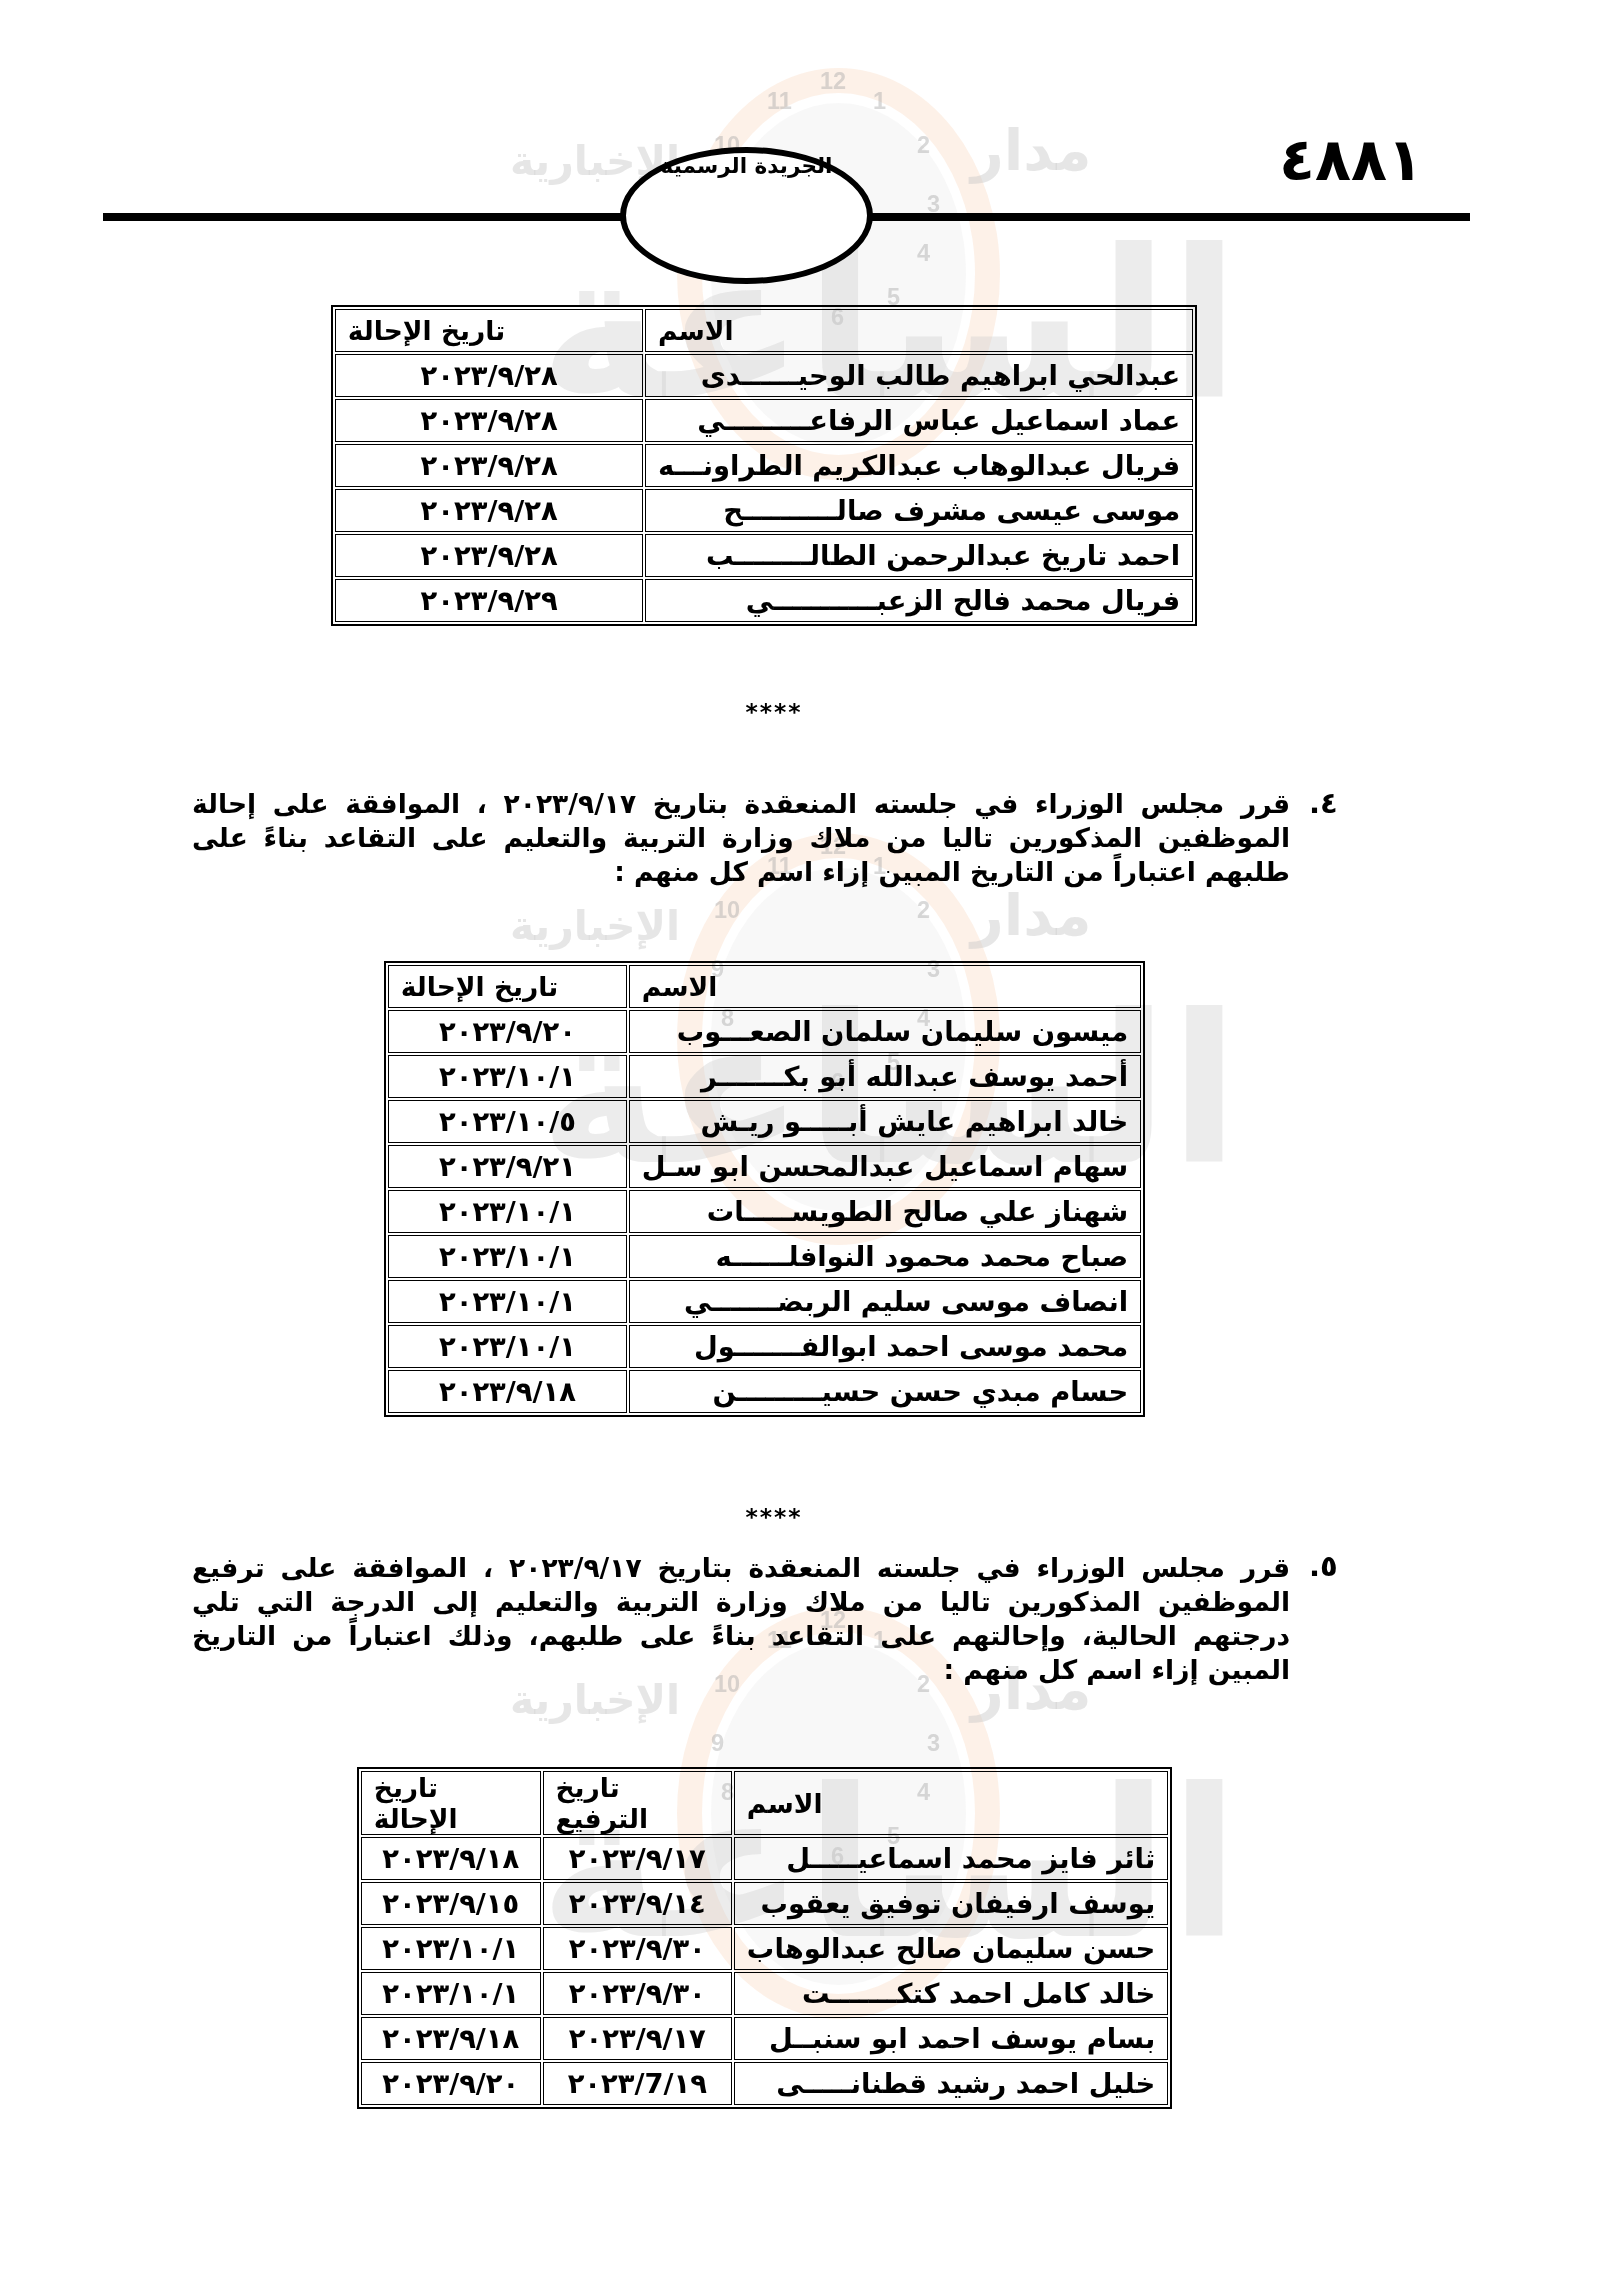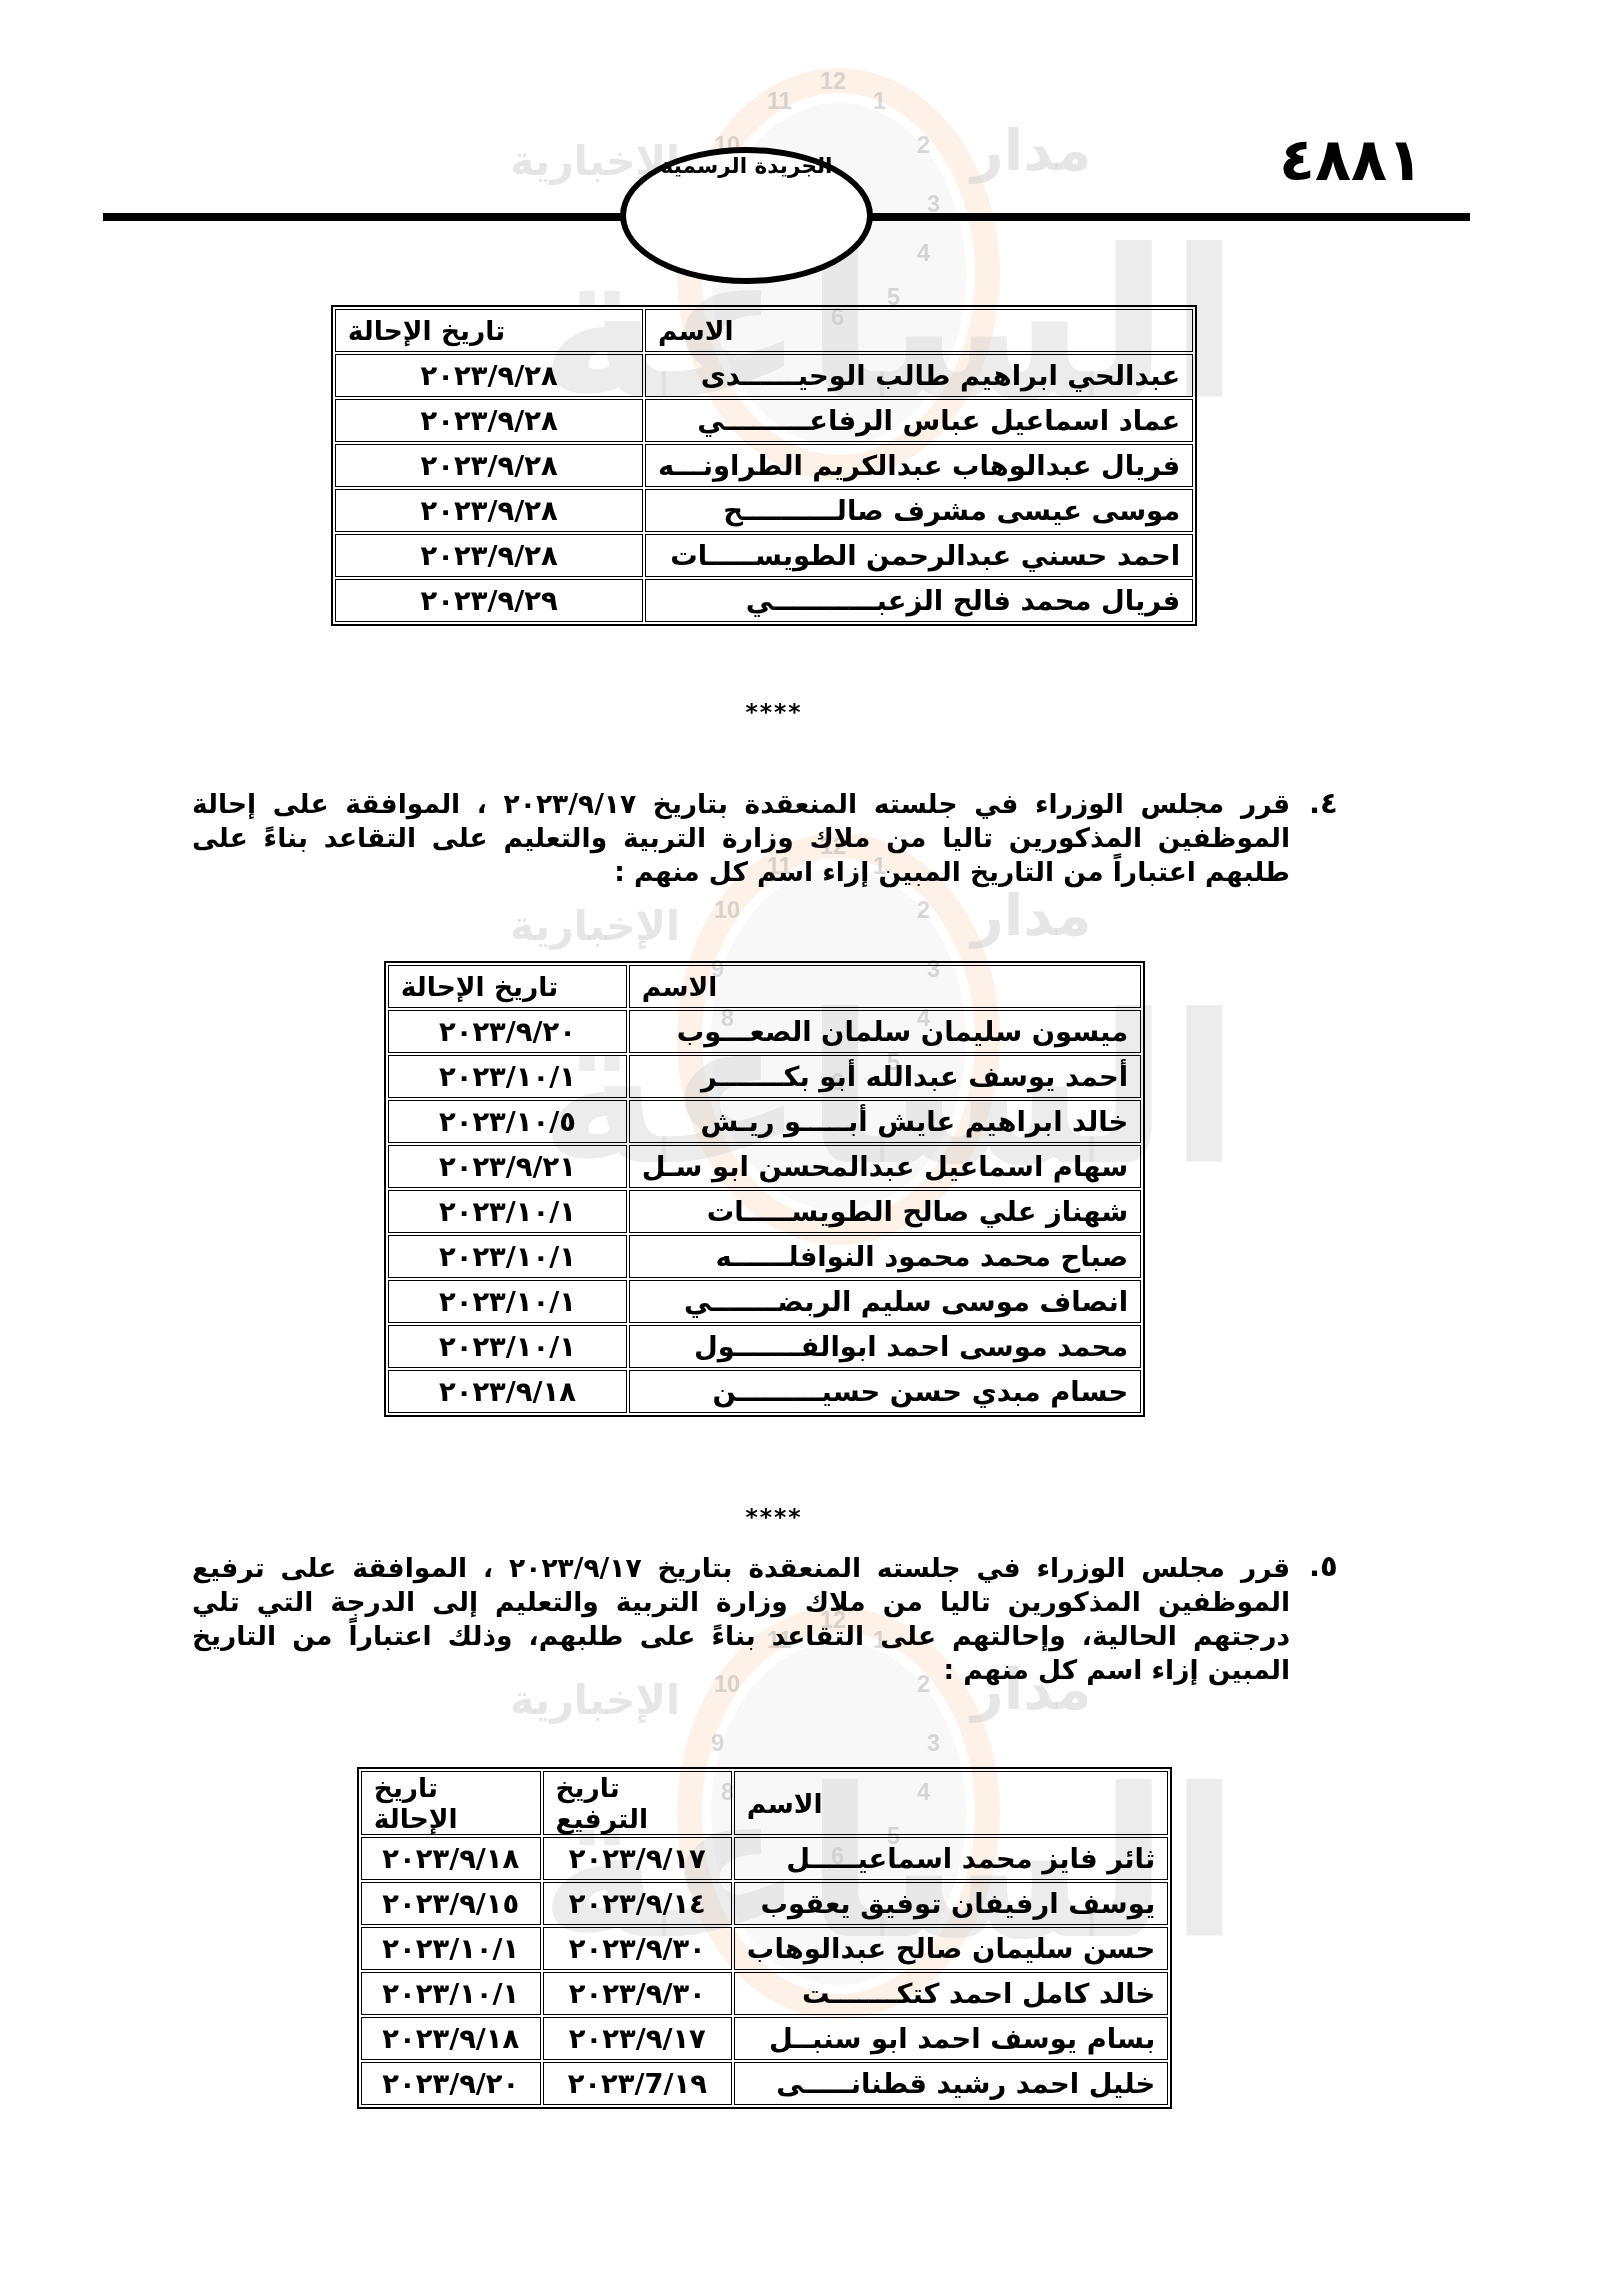--- a/index.html
+++ b/index.html
@@ -130,21 +130,21 @@
   </tr>
   <tr>
     <td class="name">فريال عبدالوهاب عبدالكريم الطراونـــه</td>
     <td class="date">٢٠٢٣/٩/٢٨</td>
   </tr>
   <tr>
     <td class="name">موسى عيسى مشرف صالــــــــــح</td>
     <td class="date">٢٠٢٣/٩/٢٨</td>
   </tr>
   <tr>
-    <td class="name">احمد حسني عبدالرحمن الطويســـــات</td>
+    <td class="name">احمد تاريخ عبدالرحمن الطالــــــــب</td>
     <td class="date">٢٠٢٣/٩/٢٨</td>
   </tr>
   <tr>
     <td class="name">فريال محمد فالح الزعبـــــــــــي</td>
     <td class="date">٢٠٢٣/٩/٢٩</td>
   </tr>
 </tbody>
   </table>
 
 <div class="sep" style="top:698px;">****</div>

